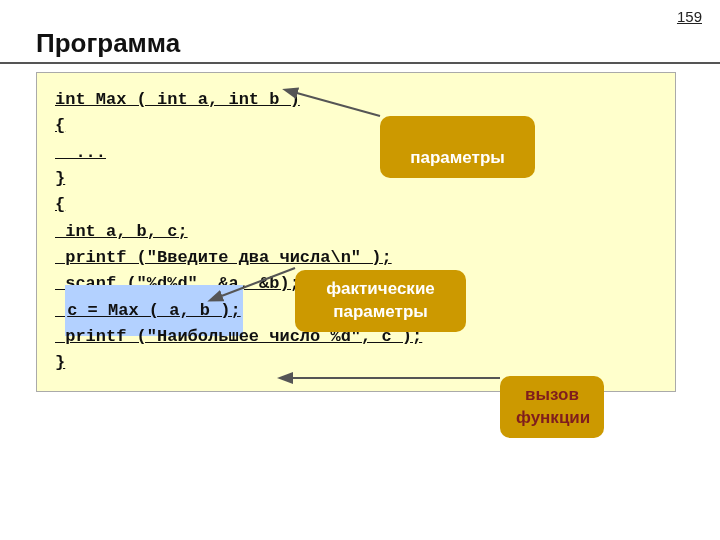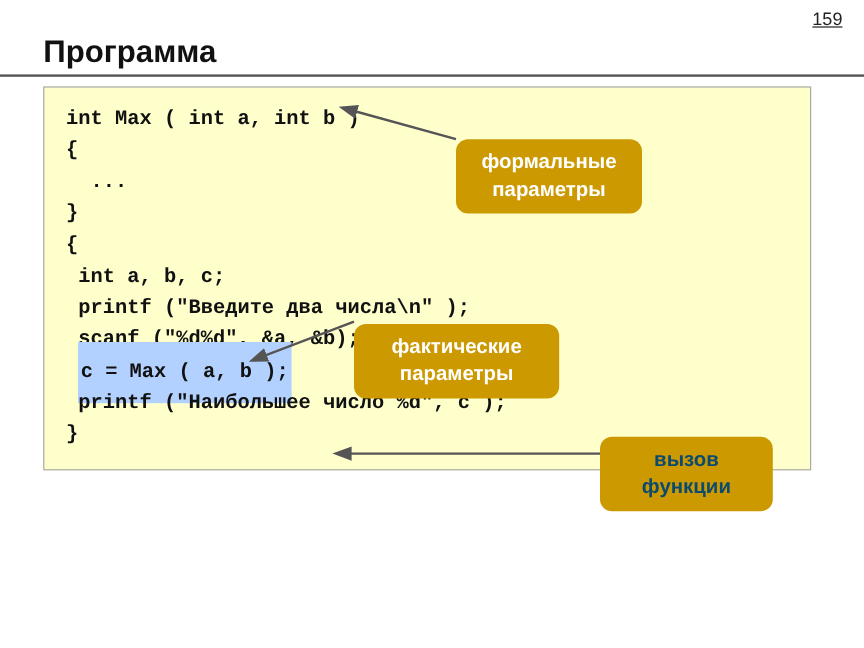--- a/index.html
+++ b/index.html
@@ -45,20 +45,21 @@
       left: 36px;
       width: 640px;
       background: #ffffcc;
       border: 1.5px solid #aaa;
       padding: 14px 18px 14px 18px;
       font-family: 'Courier New', Courier, monospace;
       font-size: 17px;
       font-weight: bold;
       color: #111;
       line-height: 1.55;
+      text-decoration: underline;
     }
 
     .code-line {
       display: block;
       white-space: pre;
     }
 
     .code-highlight {
       background: #b3d1ff;
       display: inline;
@@ -89,24 +90,24 @@
     .callout-actual {
       background: #cc9900;
       color: #fff;
       top: 270px;
       left: 295px;
       width: 171px;
     }
 
     .callout-call {
       background: #cc9900;
-      color: #0c4a6e;
-      top: 364px;
+      color: #7f1d1d;
+      top: 376px;
       left: 500px;
-      width: 144px;
+      width: 104px;
     }
 
     .arrow-svg {
       position: absolute;
       z-index: 5;
     }
   </style>
 </head>
 <body>
 
@@ -123,21 +124,21 @@
   <span class="code-line">{</span>
   <span class="code-line"> int a, b, c;</span>
   <span class="code-line"> printf ("Введите два числа\n" );</span>
   <span class="code-line"> scanf ("%d%d", &amp;a, &amp;b);</span>
   <span class="code-line"> <span class="code-highlight">c = Max ( a, b );</span></span>
   <span class="code-line"> printf ("Наибольшее число %d", c );</span>
   <span class="code-line">}</span>
 </div>
 
 <div class="callout callout-formal">
-  <span>формальные</span><br>
+  <br>
   <span>параметры</span>
 </div>
 
 <div class="callout callout-actual">
   <span>фактические</span><br>
   <span>параметры</span>
 </div>
 
 <div class="callout callout-call">
   <span>вызов</span><br>

